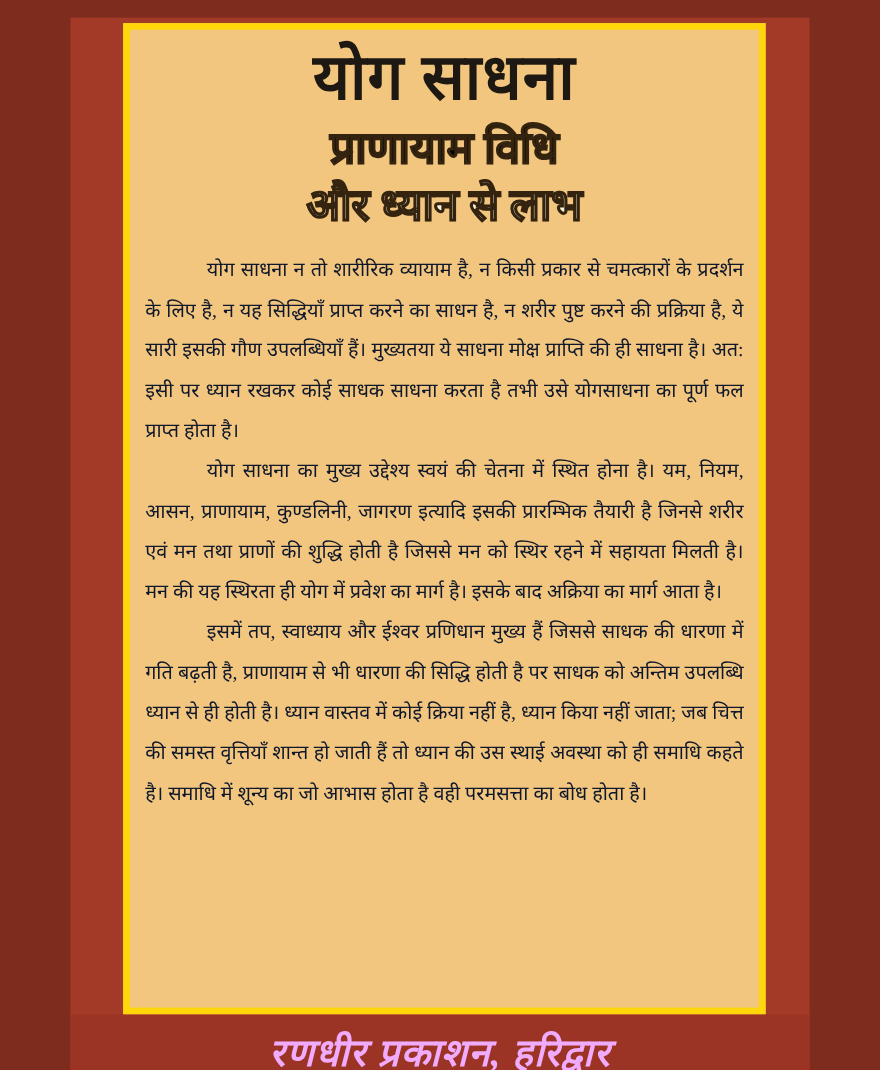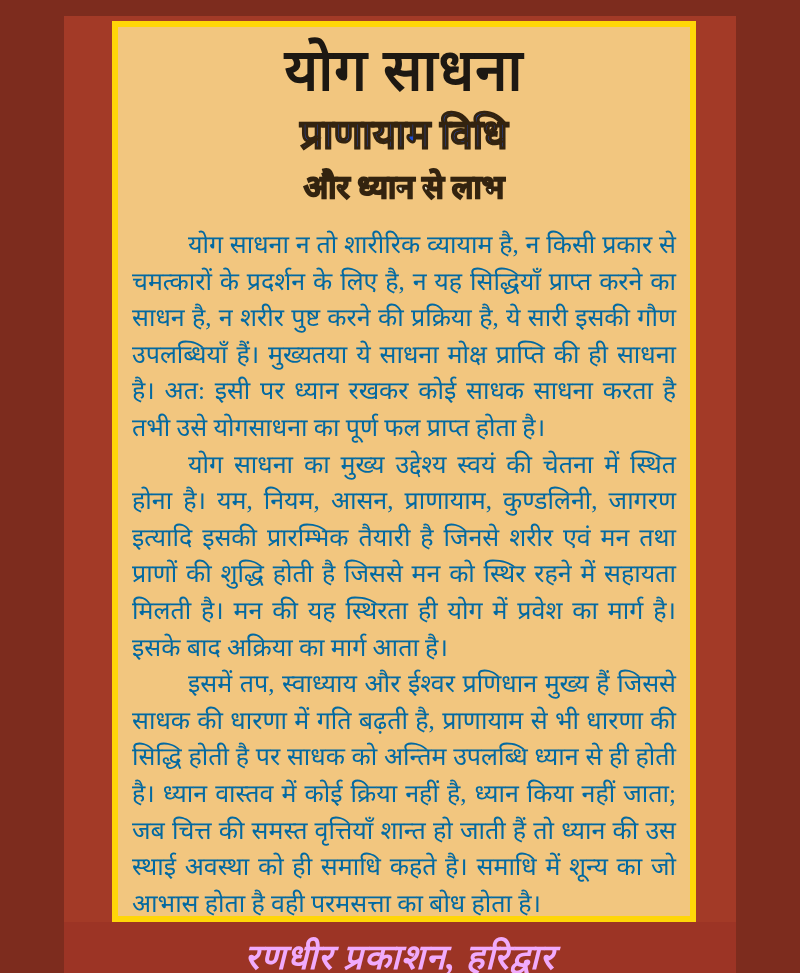--- a/index.html
+++ b/index.html
@@ -47,31 +47,31 @@
   }
   .subtitle {
     text-align: center;
     font-weight: bold;
     font-size: 40px;
     line-height: 52px;
     margin: 0;
     -webkit-text-stroke: 1.6px #33230f;
     text-shadow: 0 0 1px #33230f;
   }
-  .subtitle.s1 { color: #1d4ed8; }
-  .subtitle.s2 { color: #f8f2dd; font-size: 32px; }
+  .subtitle.s1 { color: #000000; }
+  .subtitle.s2 { color: #f8f2dd; font-size: 40px; }
   .body-text {
     margin-top: 14px;
     padding: 0 2px;
   }
   .body-text p {
     margin: 0;
-    font-size: 25px;
+    font-size: 18px;
     line-height: 36.6px;
-    color: #0369a1;
+    color: #0f172a;
     text-align: justify;
     text-indent: 56px;
   }
   .footer {
     position: absolute;
     left: 0; right: 0; bottom: 0;
     height: 67px;
     z-index: 2;
     display: flex;
     align-items: center;

